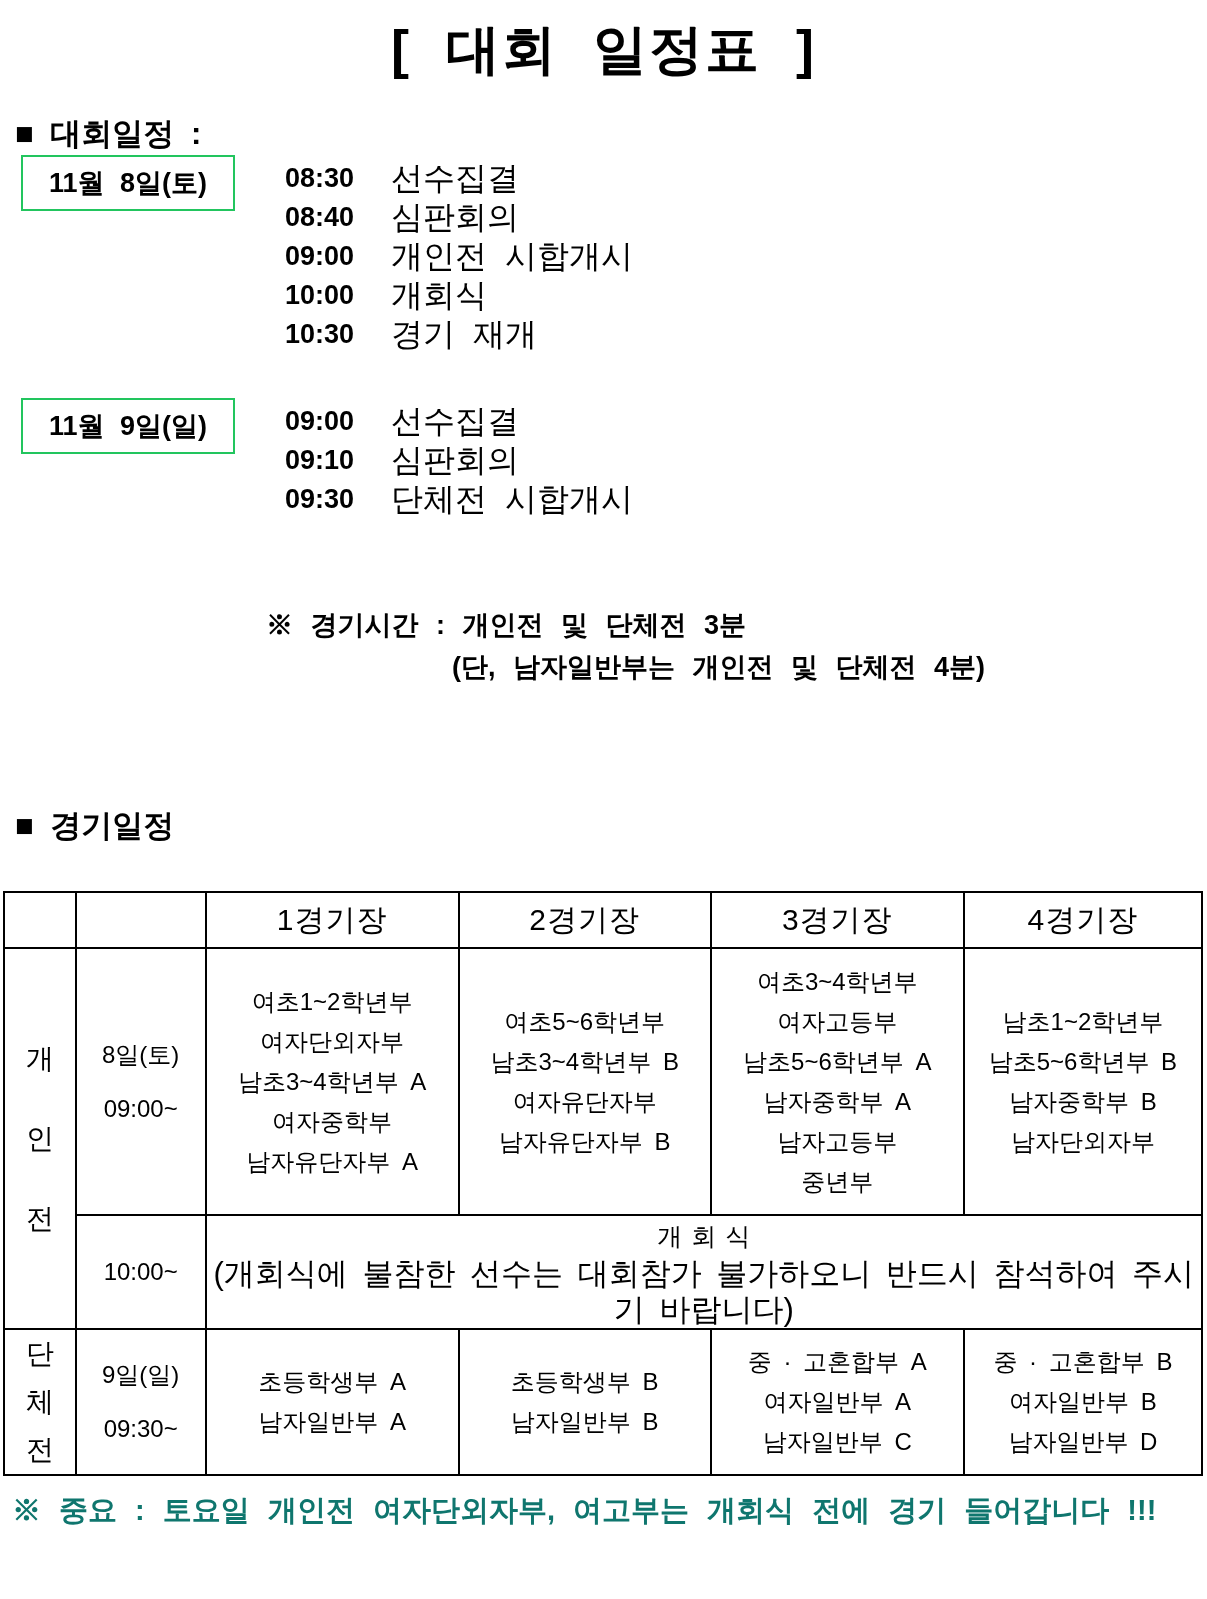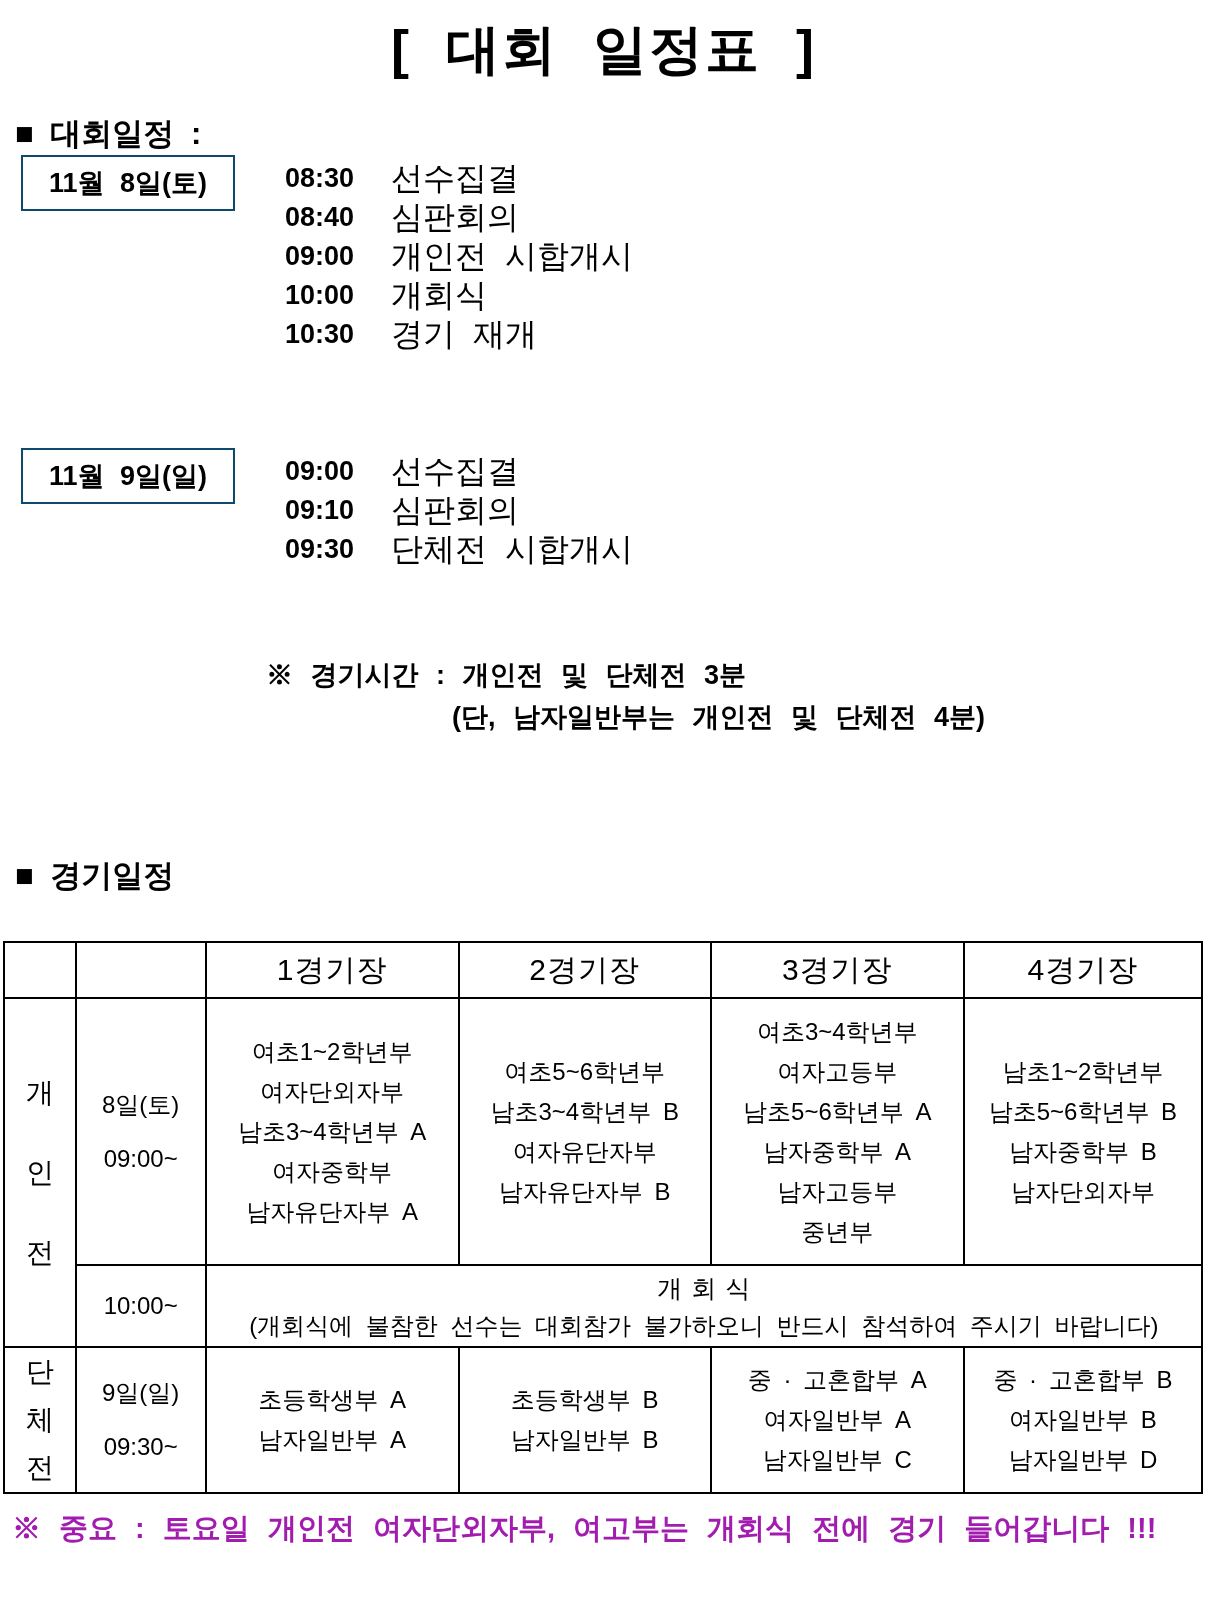--- a/index.html
+++ b/index.html
@@ -22,25 +22,25 @@
   .section-heading {
     font-size: 31px;
     font-weight: bold;
     word-spacing: 8px;
     margin-left: 15px;
   }
   #section1 { margin-top: 26px; }
   #section2 { margin-top: 114px; }
   
   .day-block { display: flex; align-items: flex-start; }
-  #day2 { margin-top: 94px; }
+  #day2 { margin-top: 44px; }
   .date-box {
     margin-left: 21px;
     width: 214px;
-    border: 2px solid #0c4a6e;
+    border: 2px solid #22c55e;
     text-align: center;
     font-size: 27px;
     font-weight: bold;
     word-spacing: 8px;
     padding: 8px 8px;
   }
   .sched { margin-left: 50px; padding-top: 4px; }
   .sched-row { display: flex; height: 39px; align-items: center; }
   .sched-time { width: 80px; font-size: 27px; font-weight: bold; }
   .sched-event { margin-left: 26px; font-size: 32px; font-weight: normal; word-spacing: 9px; }
@@ -66,21 +66,21 @@
   tr.hdr td { font-size: 30px; letter-spacing: 1px; }
   tr.row1 { height: 267px; }
   tr.row2 { height: 82px; }
   tr.row3 { height: 146px; }
   .venue div { line-height: 40px; word-spacing: 5px; }
   .datecell div { line-height: 54px; word-spacing: 3px; }
   .vlabel div { font-size: 28px; }
   .vlabel.big div { line-height: 80px; }
   .vlabel.small div { line-height: 48px; }
   .merged-title { font-size: 25px; line-height: 40px; word-spacing: 2px; text-align: center; }
-  .merged-note { font-size: 24px; line-height: 36px; word-spacing: 6px; }
+  .merged-note { font-size: 31px; line-height: 36px; word-spacing: 6px; }
   
   .warning {
     margin: 15px 0 0 12px;
     font-size: 29px;
     font-weight: bold;
     word-spacing: 10px;
   }
 </style>
 </head>
 <body>
@@ -229,13 +229,13 @@
         </td>
     <td class="venue">
           <div>중 · 고혼합부 B</div>
           <div>여자일반부 B</div>
           <div>남자일반부 D</div>
         </td>
   </tr>
 </tbody>
   </table>
 
-<div class="warning" style="color: #a21caf;">※ 중요 : 토요일 개인전 여자단외자부, 여고부는 개회식 전에 경기 들어갑니다 !!!</div>
+<div class="warning" style="color: #0f766e;">※ 중요 : 토요일 개인전 여자단외자부, 여고부는 개회식 전에 경기 들어갑니다 !!!</div>
 
 </body></html>

